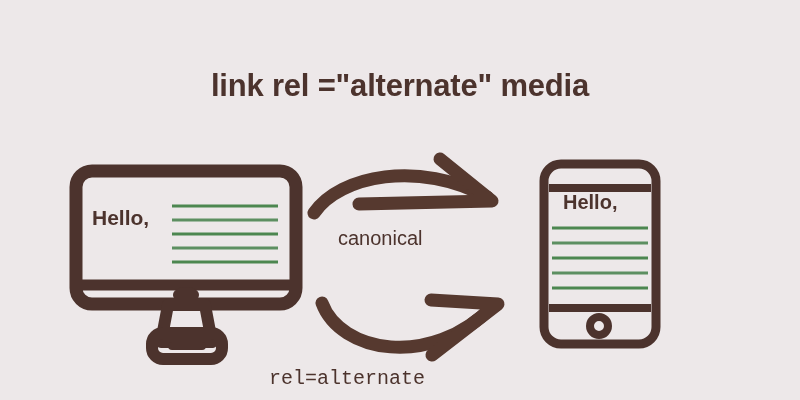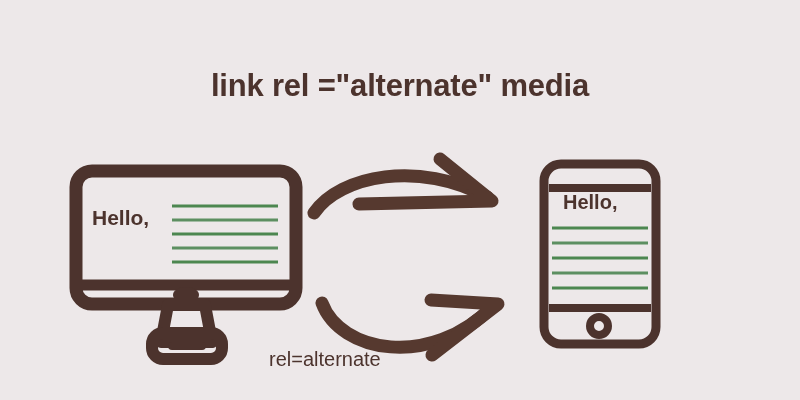--- a/index.html
+++ b/index.html
@@ -69,21 +69,22 @@
     font-size: 20px;
     font-weight: 500;
     white-space: nowrap;
   }
   #label-canonical {
     left: 338px;
     top: 227px;
   }
   #label-alternate {
     left: 269px;
-    top: 348px;
+    top: 367px;
+    font-family: Liberation Mono, monospace;
   }
 </style>
 </head>
 <body>
 
 <div id="stage">
 
   <div id="page-title">link rel ="alternate" media</div>
 
   <svg id="illustration" viewBox="0 0 800 400">
@@ -138,16 +139,17 @@
     <g>
       <path d="M 322 303 C 340 352 430 370 493 306" fill="none" stroke="#56392f" stroke-width="13" stroke-linecap="round"></path>
       <path d="M 432 355 L 498 304 L 431 300" fill="none" stroke="#56392f" stroke-width="13" stroke-linecap="round" stroke-linejoin="round"></path>
     </g>
   </svg>
 
   <div class="screen-word" id="desktop-hello">Hello,</div>
 
   <div class="screen-word" id="phone-hello">Hello,</div>
 
+  <div class="arrow-label" id="label-canonical">canonical</div>
 
   <div class="arrow-label" id="label-alternate">rel=alternate</div>
 
 </div>
 
 </body></html>

